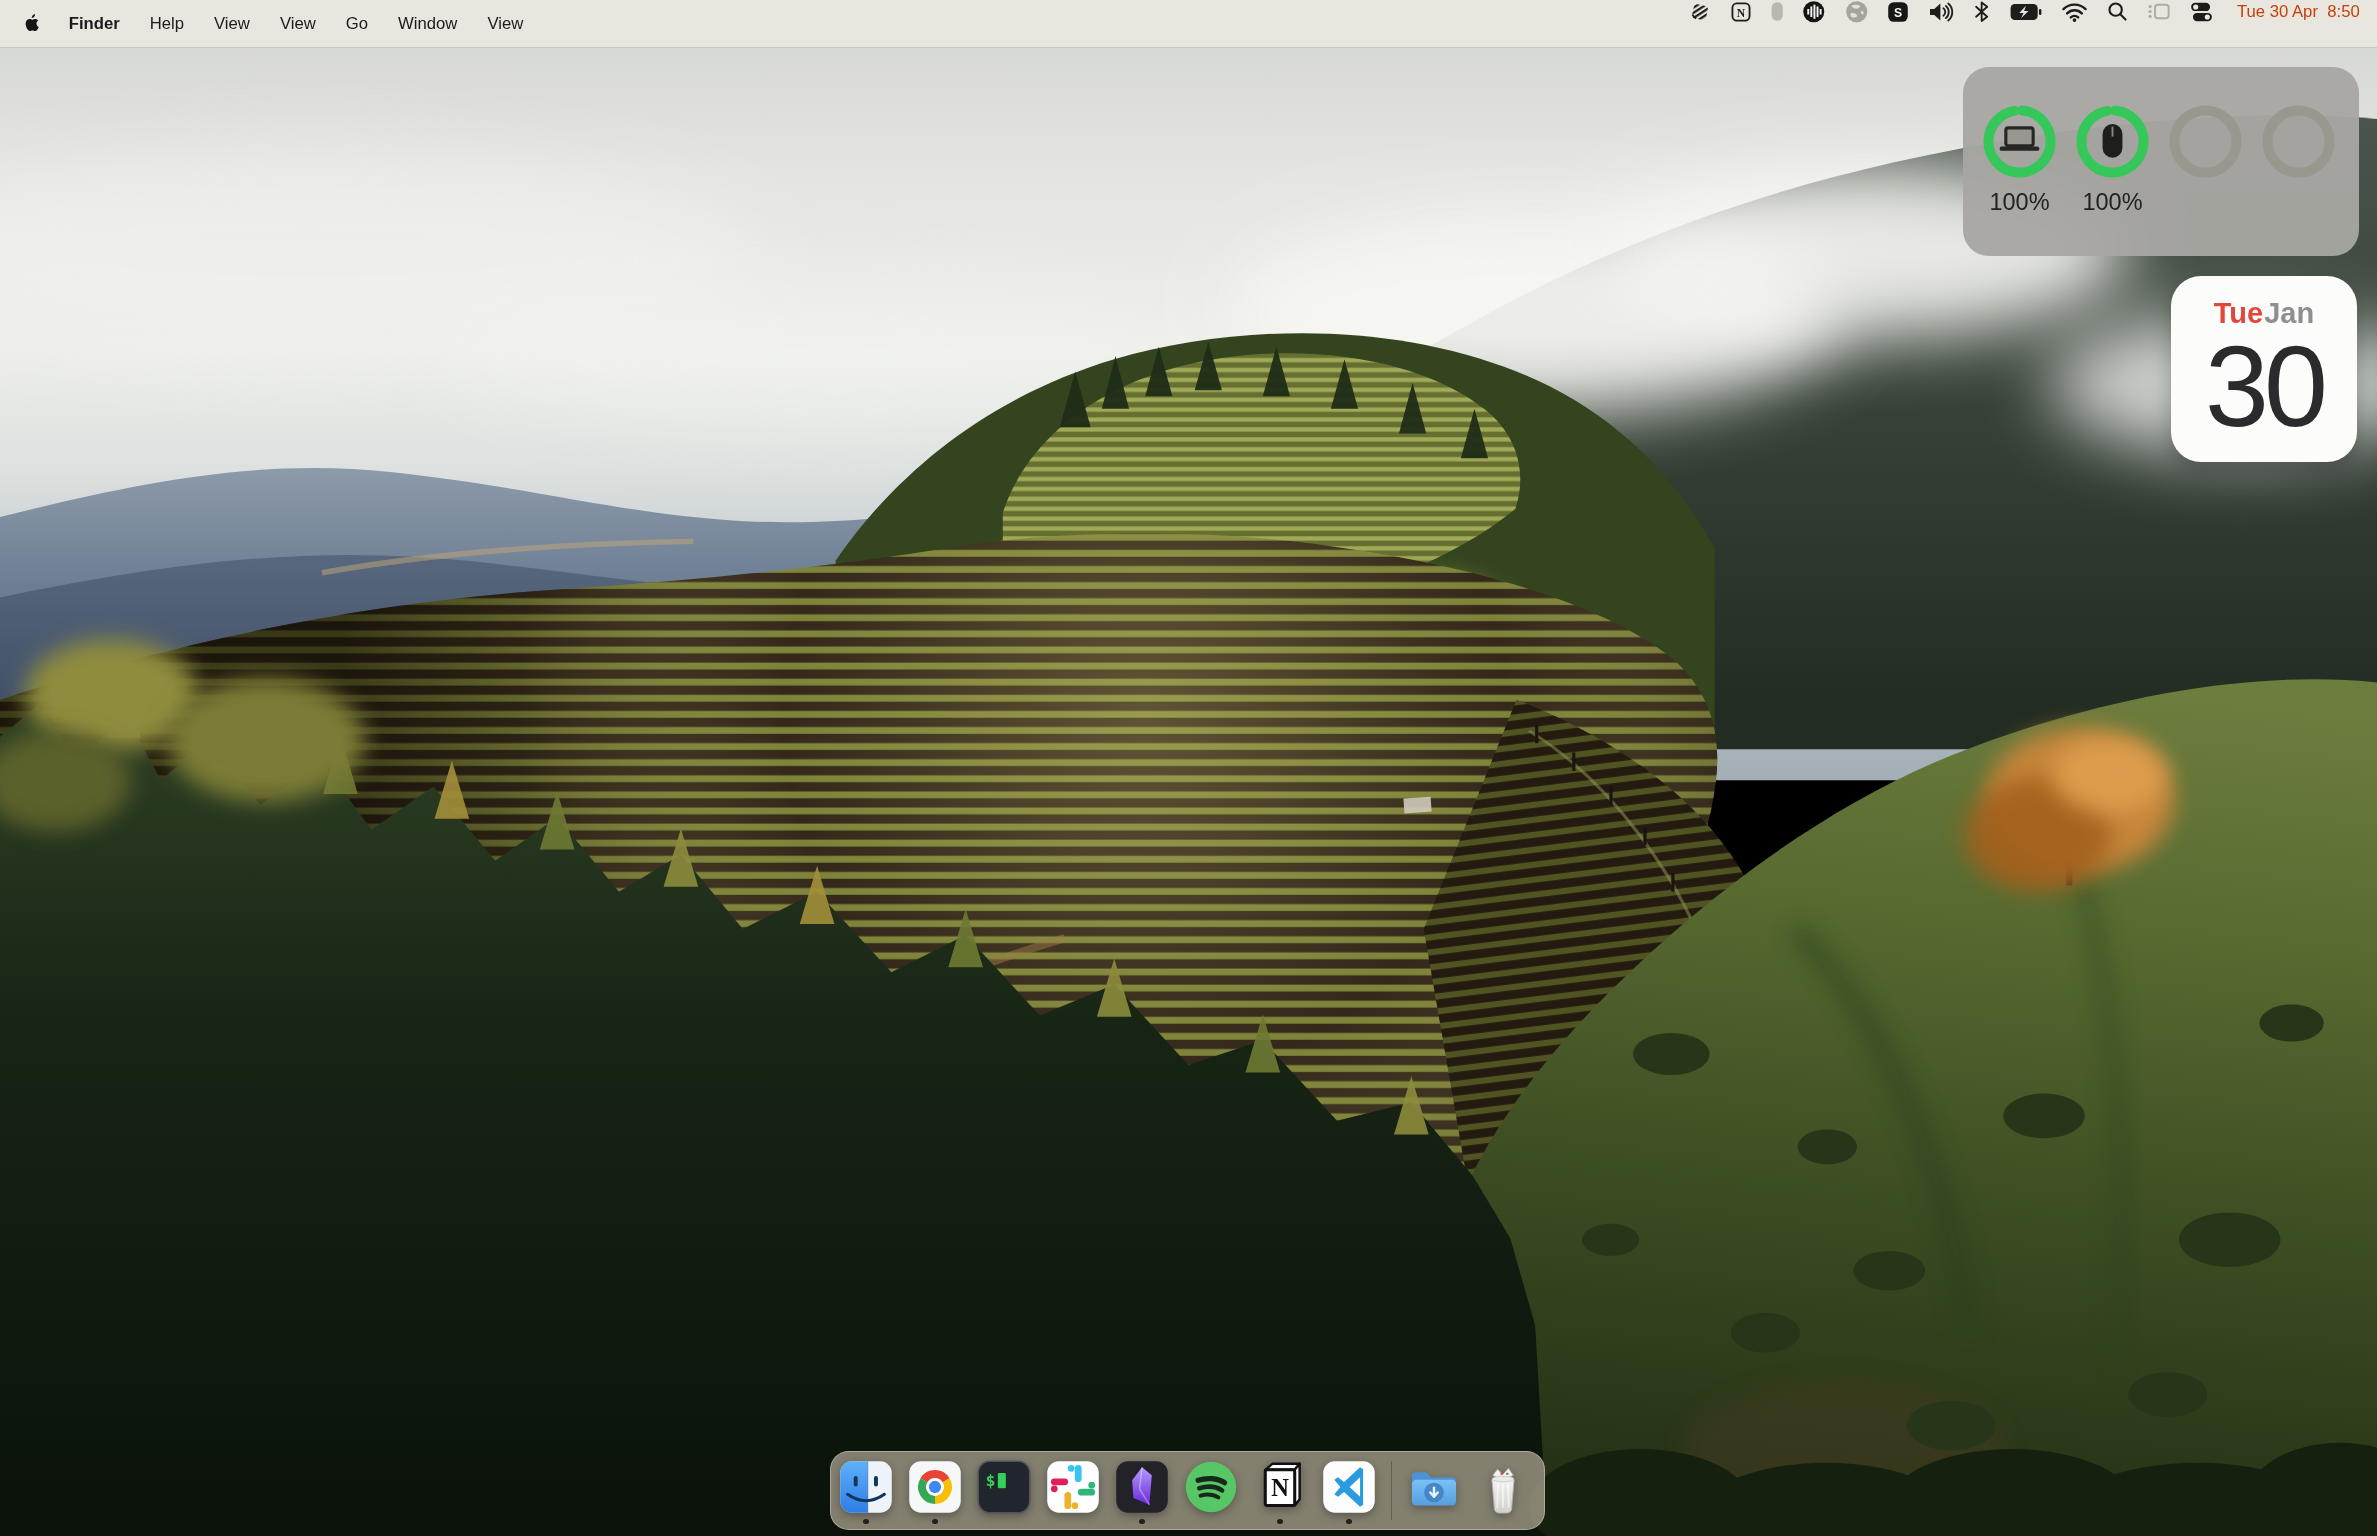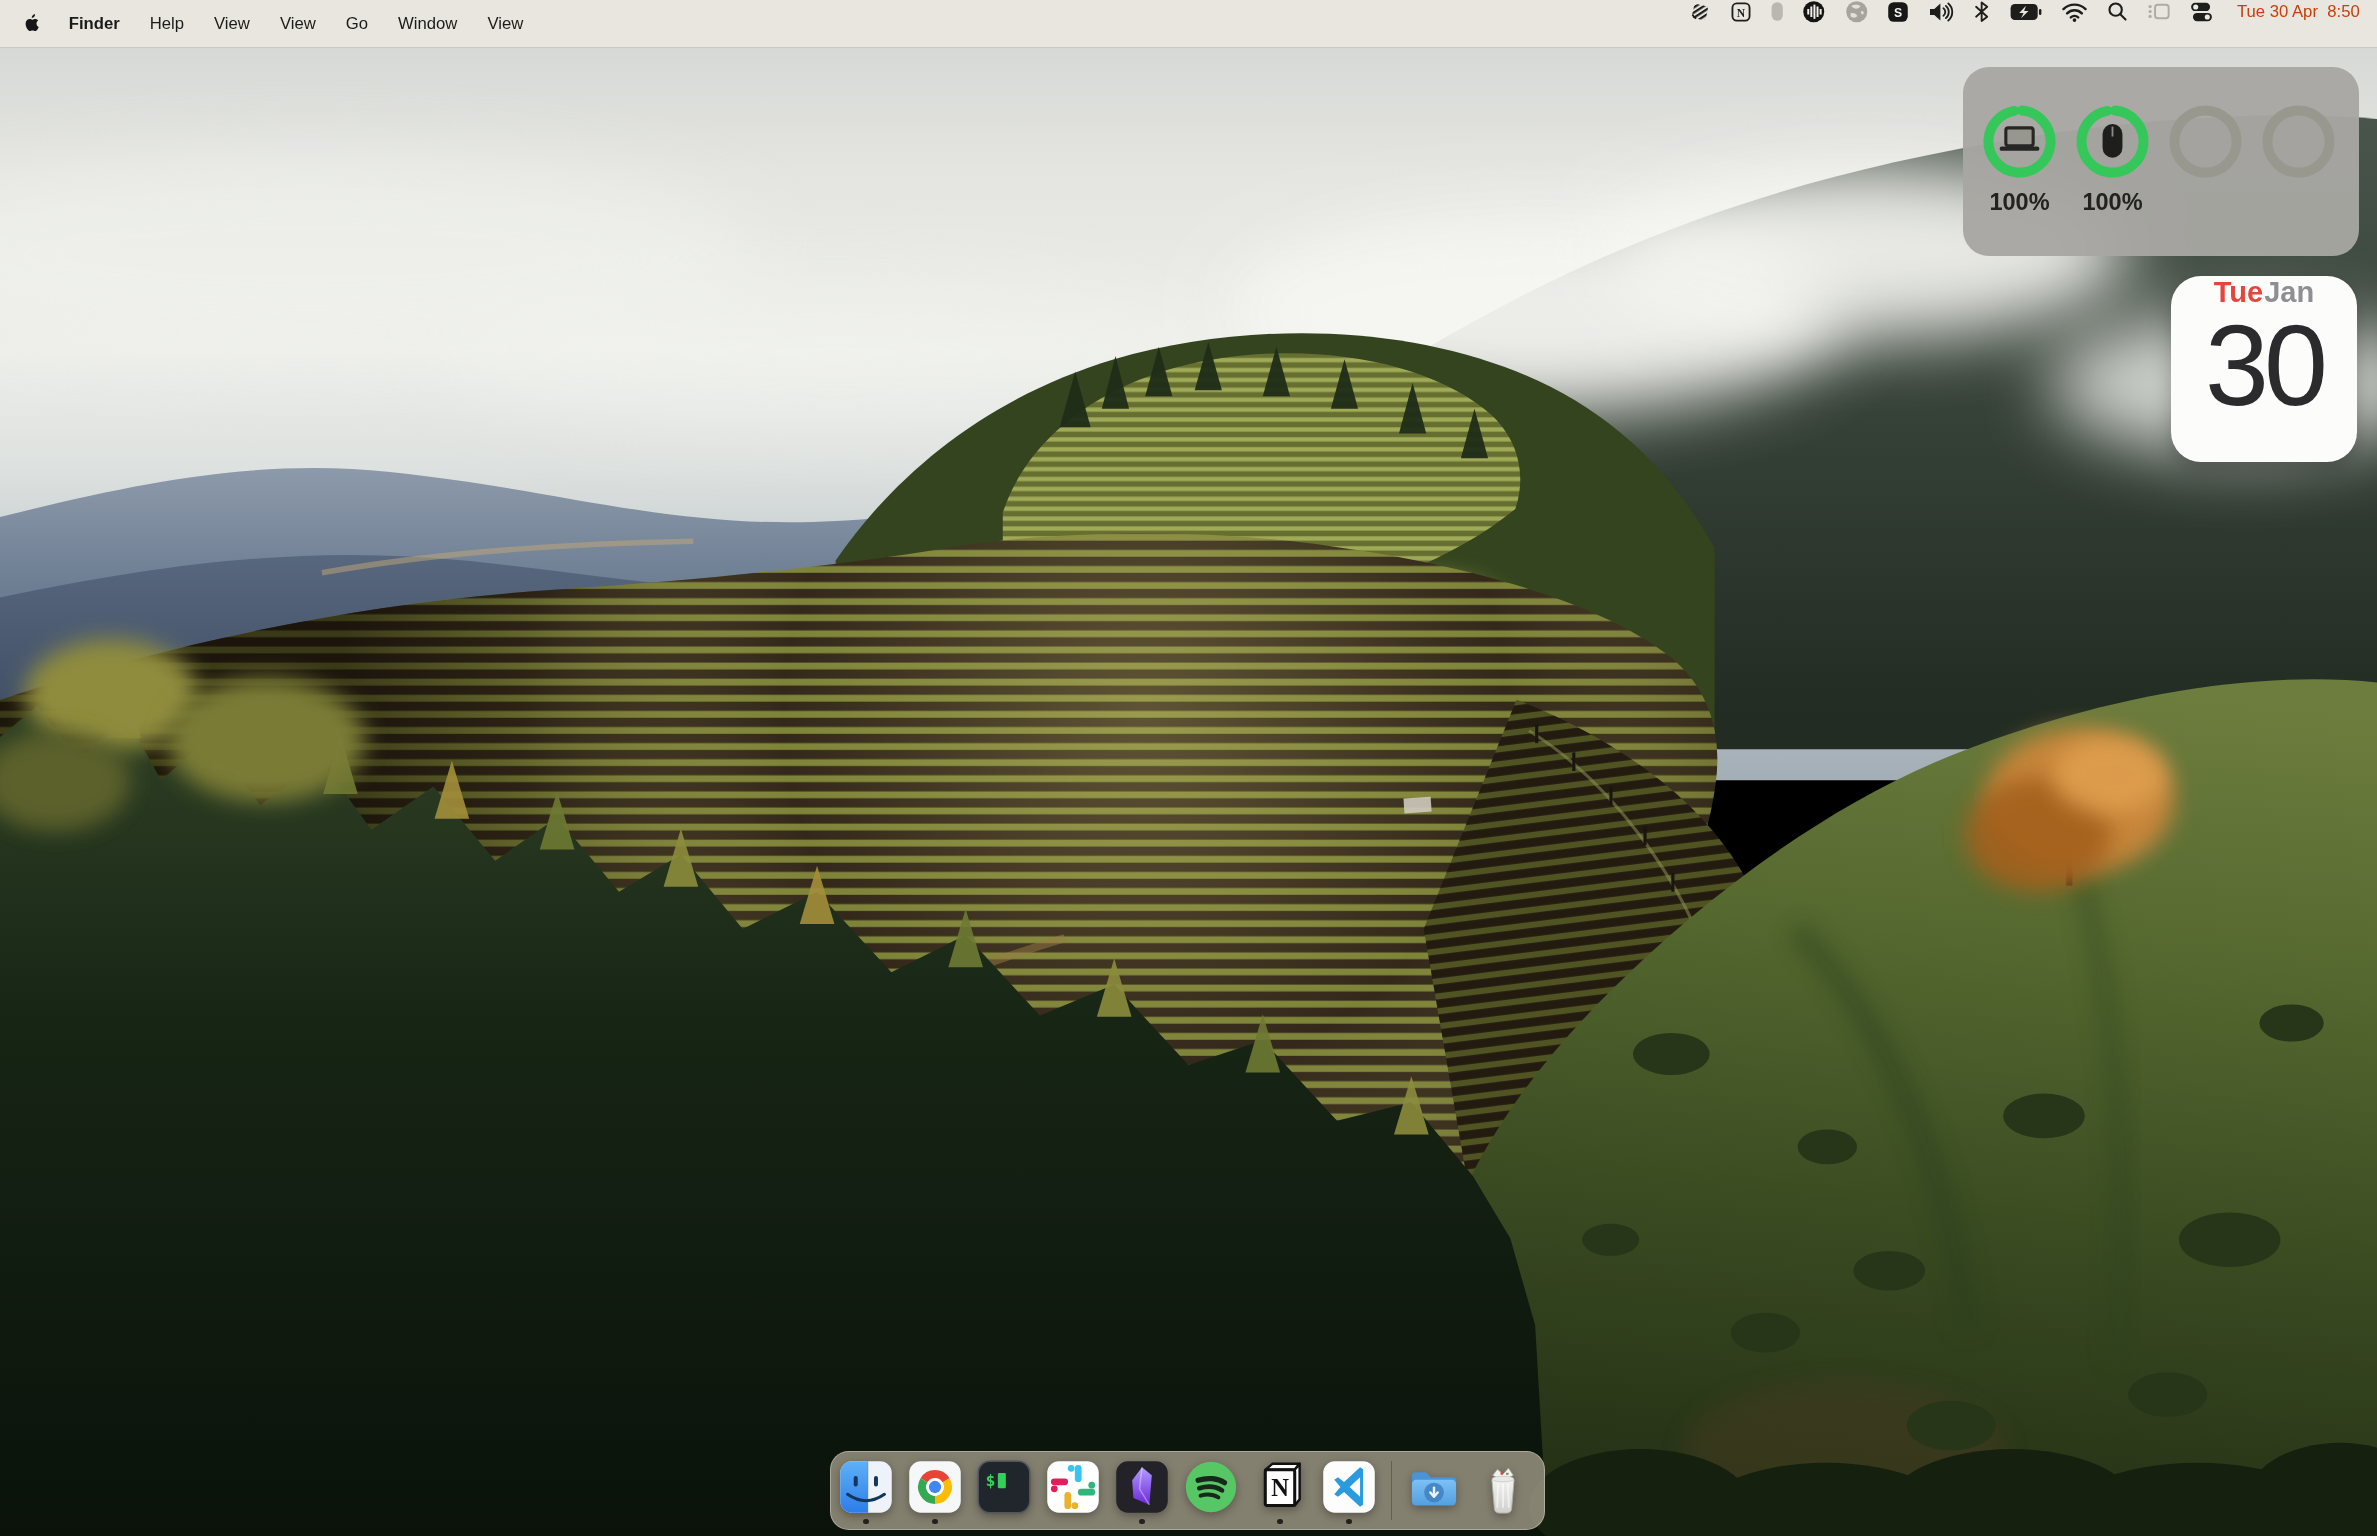--- a/index.html
+++ b/index.html
@@ -19,30 +19,30 @@
   #menubar-right .sic{display:flex;align-items:center;justify-content:center;}
   #menubar-right svg{display:block;}
   #clock{font-size:16.7px;color:#c2410c;white-space:pre;margin-left:3.7px;}
 
   
   #battery-widget{position:absolute;left:1963px;top:67px;width:396px;height:189px;
     border-radius:26px;background:rgba(168,167,162,.96);display:flex;
     padding:0 0 0 10px;box-sizing:border-box;z-index:20;}
   .batt-slot{width:93px;display:flex;flex-direction:column;align-items:center;padding-top:36px;}
   .batt-slot svg{width:77px;height:77px;}
-  .batt-slot .pct{margin-top:8.7px;font-size:23.5px;font-weight:700;color:#222220;height:27px;}
+  .batt-slot .pct{margin-top:8.7px;font-size:23.5px;font-weight:400;color:#222220;height:27px;}
   .batt-slot .ring-idle{stroke:#99988f;}
   .batt-slot:not(.inactive) .ring-idle{display:none;}
   .batt-slot.inactive .ring-fill,.batt-slot.inactive .device-glyph{display:none;}
 
   
   #calendar-widget{position:absolute;left:2171px;top:276px;width:186px;height:186px;
     background:#fcfcfb;border-radius:30px;box-shadow:0 7.4px 21px rgba(0,0,0,.3);
     display:flex;flex-direction:column;align-items:center;z-index:20;}
-  #calendar-widget .line1{font-size:29px;font-weight:bold;display:flex;gap:1px;}
+  #calendar-widget .line1{margin-top:21px;font-size:29px;font-weight:bold;display:flex;gap:1px;}
   #calendar-widget .day{margin-top:3.7px;font-size:115px;font-weight:500;letter-spacing:-5px;
     color:#2b2b2d;line-height:105px;}
 
   
   #dock{position:absolute;left:830px;top:1451px;width:715px;height:79px;
     border-radius:18.6px;background:rgba(167,159,141,.78);
     border:0.9px solid rgba(255,255,255,.32);box-sizing:border-box;
     display:flex;align-items:center;padding:0 8px;gap:15px;z-index:20;}
   .dock-item{position:relative;width:54px;height:54px;flex:0 0 auto;margin-bottom:6.2px;}
   .dock-item svg{width:54px;height:54px;display:block;filter:drop-shadow(0 3.1px 5px rgba(0,0,0,.33));}

